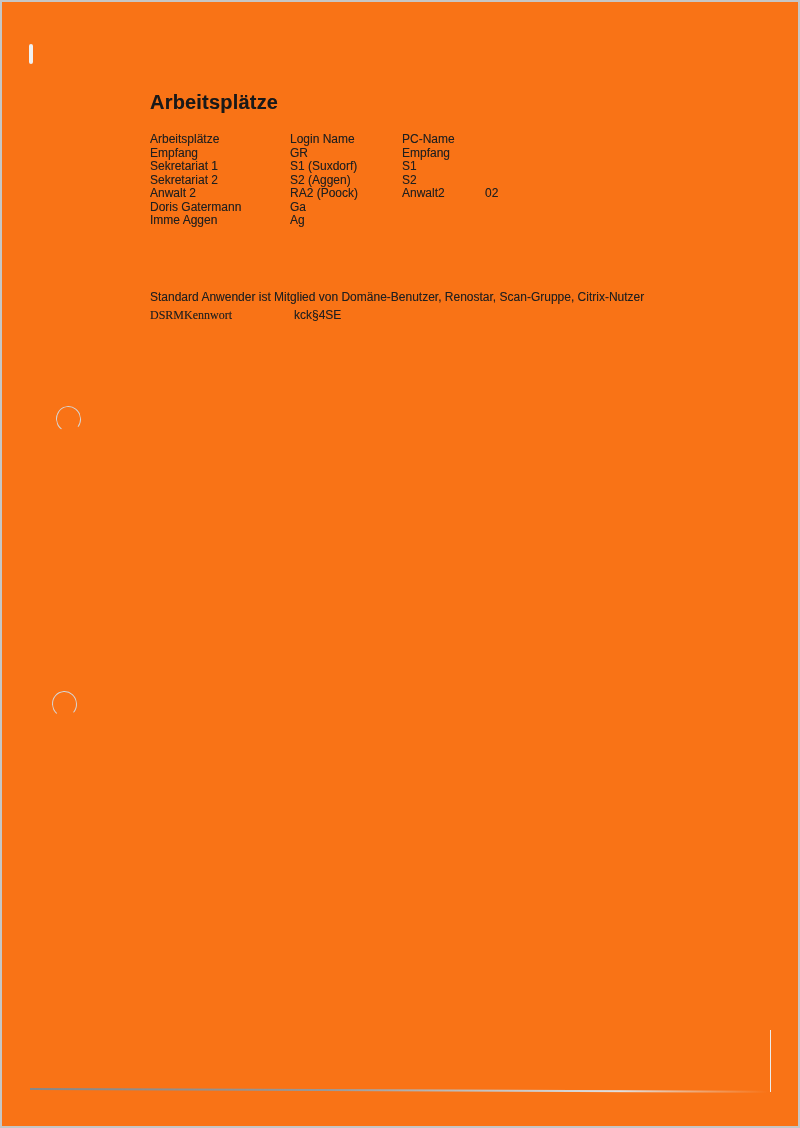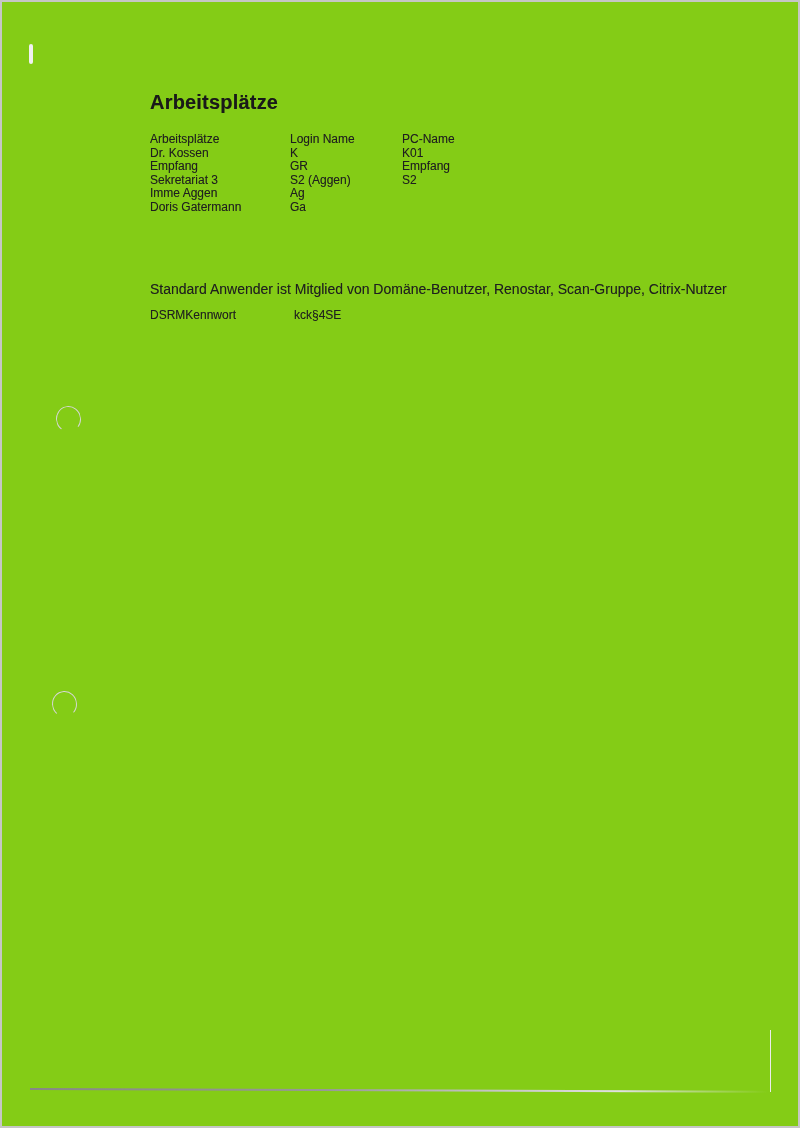--- a/index.html
+++ b/index.html
@@ -1,39 +1,39 @@
 <!DOCTYPE html>
 <html><head>
 <meta charset="utf-8">
 <style>
   * { margin:0; padding:0; box-sizing:border-box; }
   html,body { width:800px; height:1128px; background:#ffffff; }
   body { font-family:"Liberation Sans", sans-serif; }
   .page {
     position:relative; width:800px; height:1128px;
-    background:#84cc16; border:2px solid #c6c6c6; overflow:hidden;
+    background:#f97316; border:2px solid #c6c6c6; overflow:hidden;
     color:#1f1f1f;
   }
   .doc-title {
     position:absolute; left:148px; top:89px;
     font-size:20px; font-weight:bold; letter-spacing:0.2px; color:#191919;
     text-shadow:0 0 0.5px rgba(25,25,25,0.45);
   }
   .doc-table { position:absolute; left:148px; top:131px; font-size:12px; line-height:13.5px; }
   .row { display:grid; grid-template-columns:140px 112px 83px 40px; }
   .cell { white-space:nowrap; text-shadow:0 0 0.4px rgba(30,30,30,0.4); }
   .note {
-    position:absolute; left:148px; top:281px; font-size:14px; line-height:13.5px;
+    position:absolute; left:148px; top:289px; font-size:12px; line-height:13.5px;
     white-space:nowrap; text-shadow:0 0 0.4px rgba(30,30,30,0.4);
   }
   .dsrm {
     position:absolute; left:148px; top:307px; font-size:12px; line-height:13.5px;
     display:flex; text-shadow:0 0 0.4px rgba(30,30,30,0.4);
   }
-  .dsrm-label { width:144px; }
+  .dsrm-label { width:144px;font-family:Liberation Serif, serif; }
   .punch {
     position:absolute; width:25px; height:26px; border-radius:50%;
     border:1.5px solid #d6d6d6; border-bottom-color:transparent;
   }
   .punch-1 { left:54px; top:404px; transform:rotate(-8deg); }
   .punch-2 { left:50px; top:689px; transform:rotate(-4deg); }
   .smudge {
     position:absolute; left:27px; top:42px; width:4px; height:20px;
     background:#f0f0f0; border-radius:2px;
   }
@@ -56,46 +56,52 @@
   <h1 class="doc-title">Arbeitsplätze</h1>
 
   <div class="doc-table">
     <div class="row">
       <div class="cell">Arbeitsplätze</div>
       <div class="cell">Login Name</div>
       <div class="cell">PC-Name</div>
       <div class="cell"></div>
     </div>
     <div class="row">
-      <div class="cell">Dr. Kossen</div>
-      <div class="cell">K</div>
-      <div class="cell">K01</div>
-      <div class="cell"></div>
-    </div>
-    <div class="row">
       <div class="cell">Empfang</div>
       <div class="cell">GR</div>
       <div class="cell">Empfang</div>
       <div class="cell"></div>
     </div>
     <div class="row">
-      <div class="cell">Sekretariat 3</div>
+      <div class="cell">Sekretariat 1</div>
+      <div class="cell">S1 (Suxdorf)</div>
+      <div class="cell">S1</div>
+      <div class="cell"></div>
+    </div>
+    <div class="row">
+      <div class="cell">Sekretariat 2</div>
       <div class="cell">S2 (Aggen)</div>
       <div class="cell">S2</div>
       <div class="cell"></div>
     </div>
     <div class="row">
-      <div class="cell">Imme Aggen</div>
-      <div class="cell">Ag</div>
+      <div class="cell">Anwalt 2</div>
+      <div class="cell">RA2 (Poock)</div>
+      <div class="cell">Anwalt2</div>
+      <div class="cell">02</div>
+    </div>
+    <div class="row">
+      <div class="cell">Doris Gatermann</div>
+      <div class="cell">Ga</div>
       <div class="cell"></div>
       <div class="cell"></div>
     </div>
     <div class="row">
-      <div class="cell">Doris Gatermann</div>
-      <div class="cell">Ga</div>
+      <div class="cell">Imme Aggen</div>
+      <div class="cell">Ag</div>
       <div class="cell"></div>
       <div class="cell"></div>
     </div>
   </div>
 
   <div class="note">Standard Anwender ist Mitglied von Domäne-Benutzer, Renostar, Scan-Gruppe, Citrix-Nutzer</div>
 
   <div class="dsrm">
     <span class="dsrm-label">DSRMKennwort</span>
     <span class="dsrm-value">kck§4SE</span>

